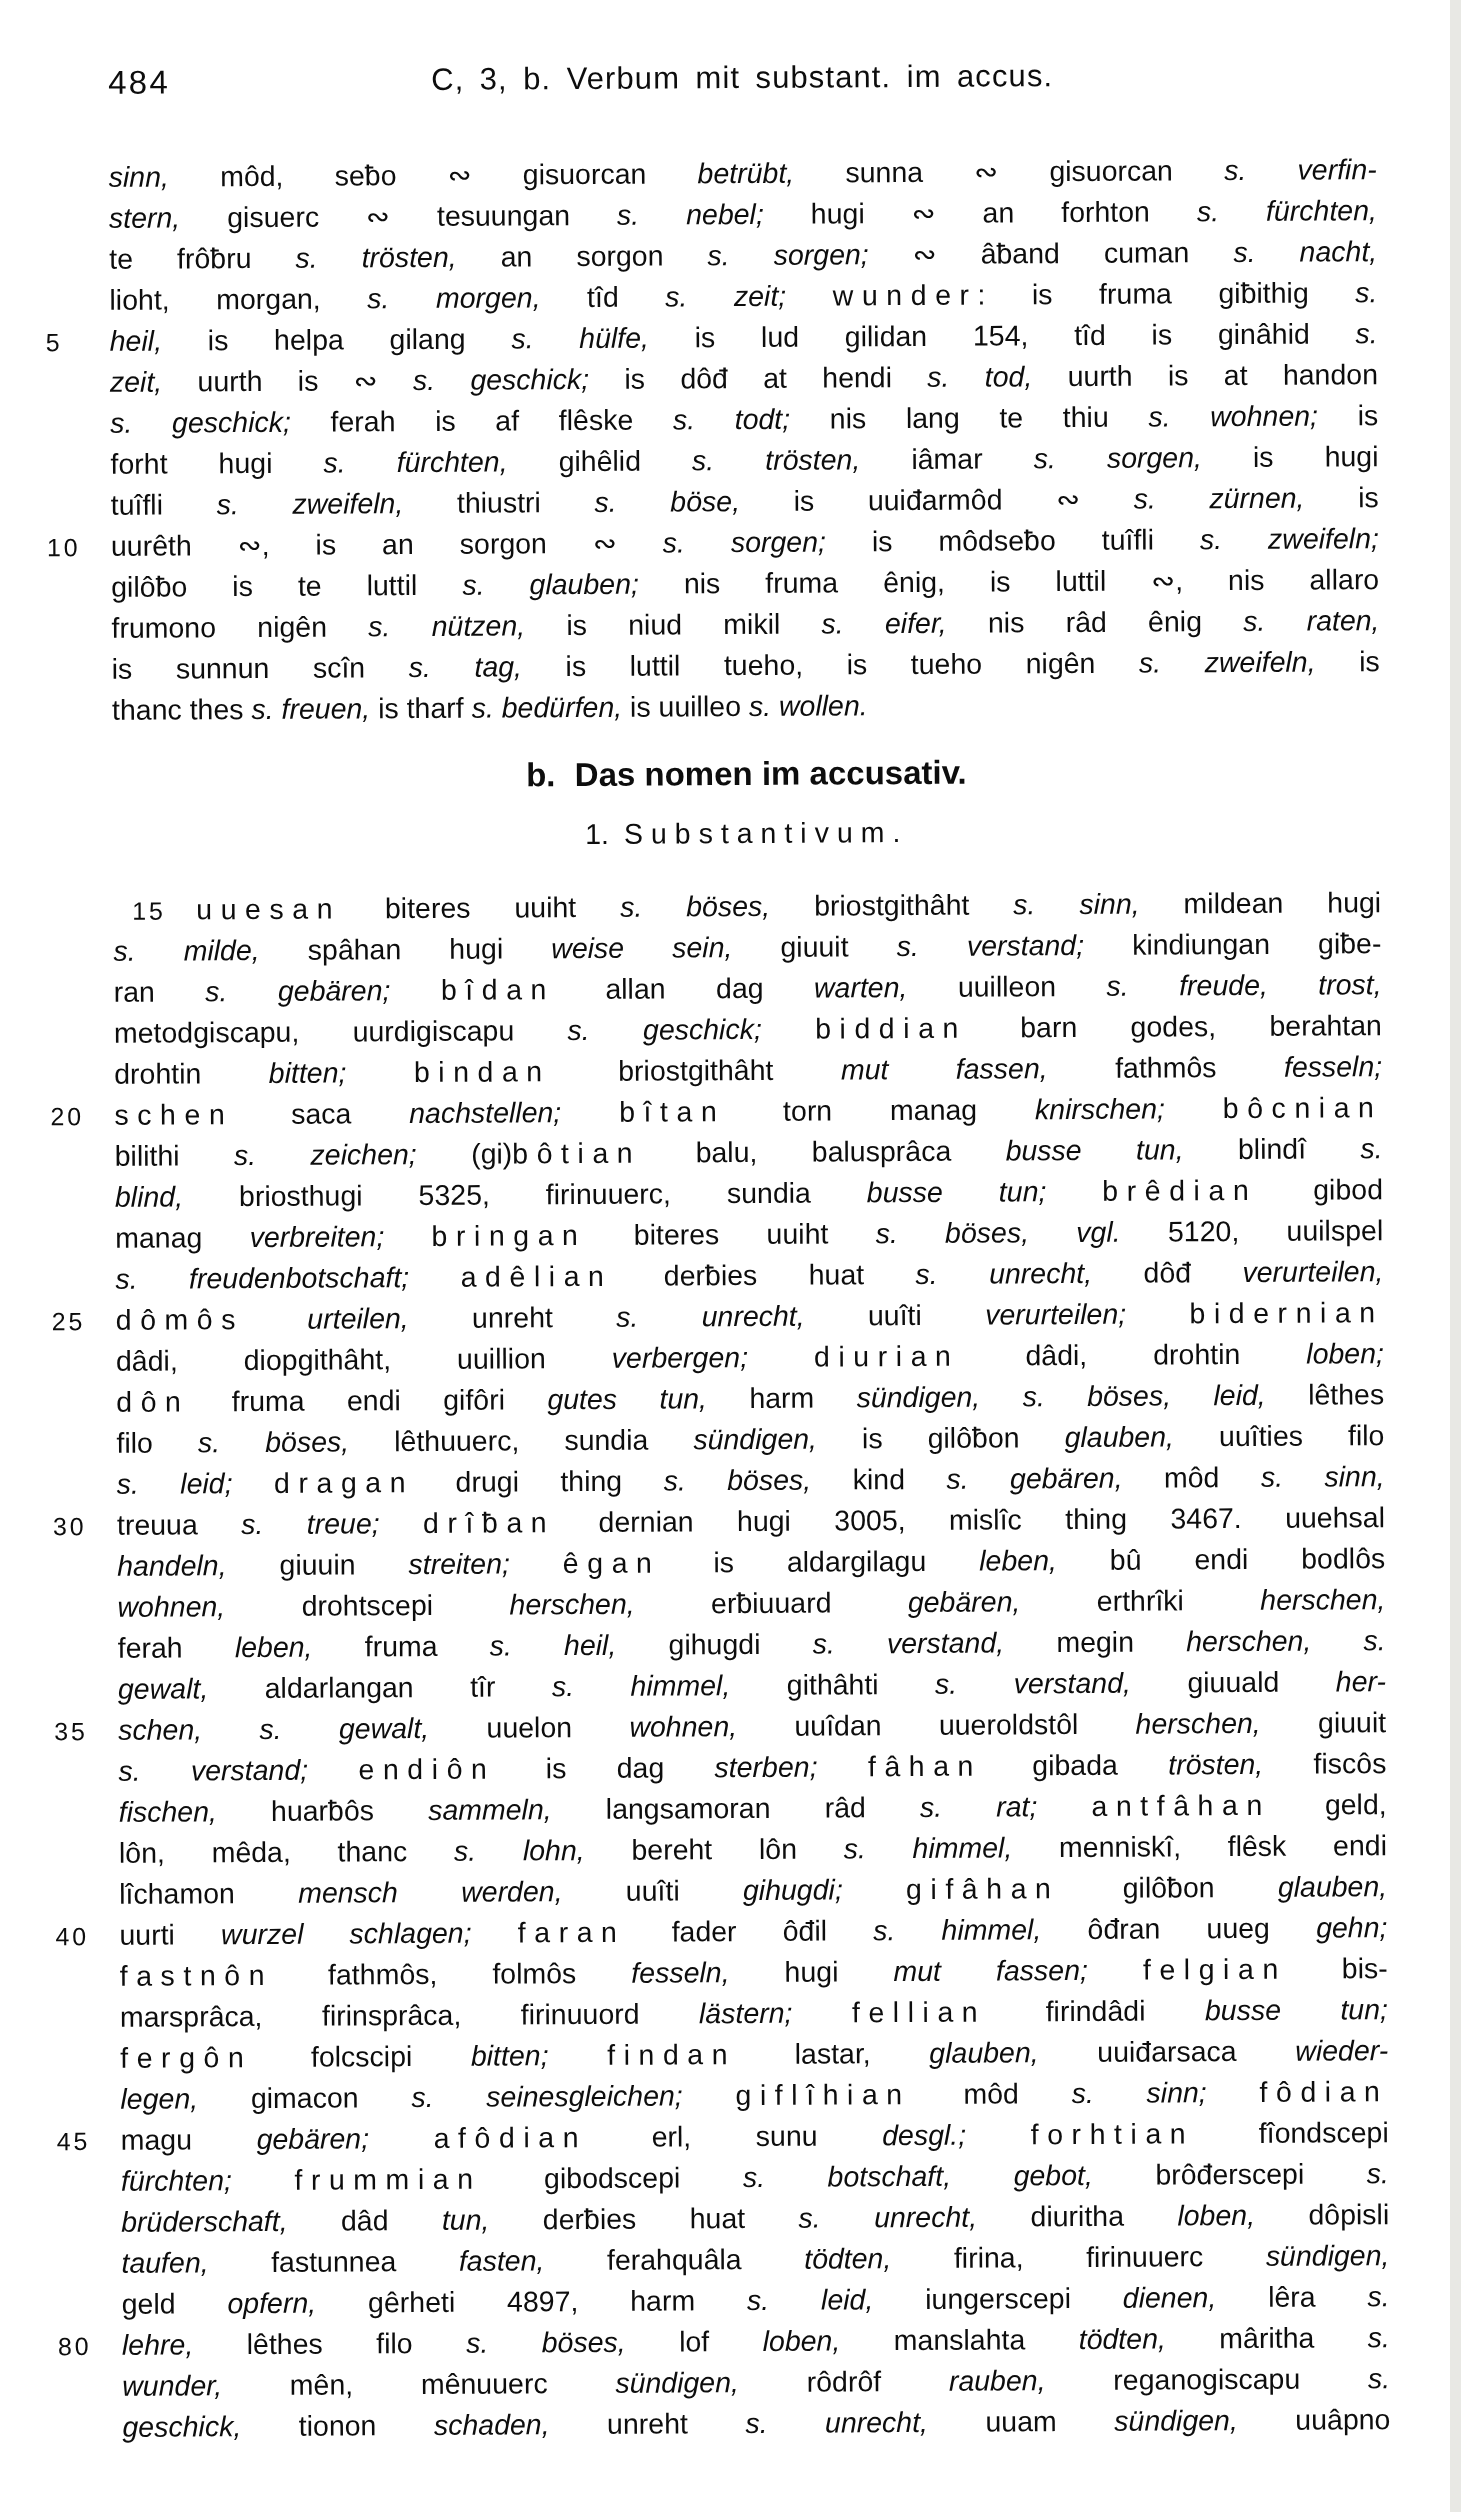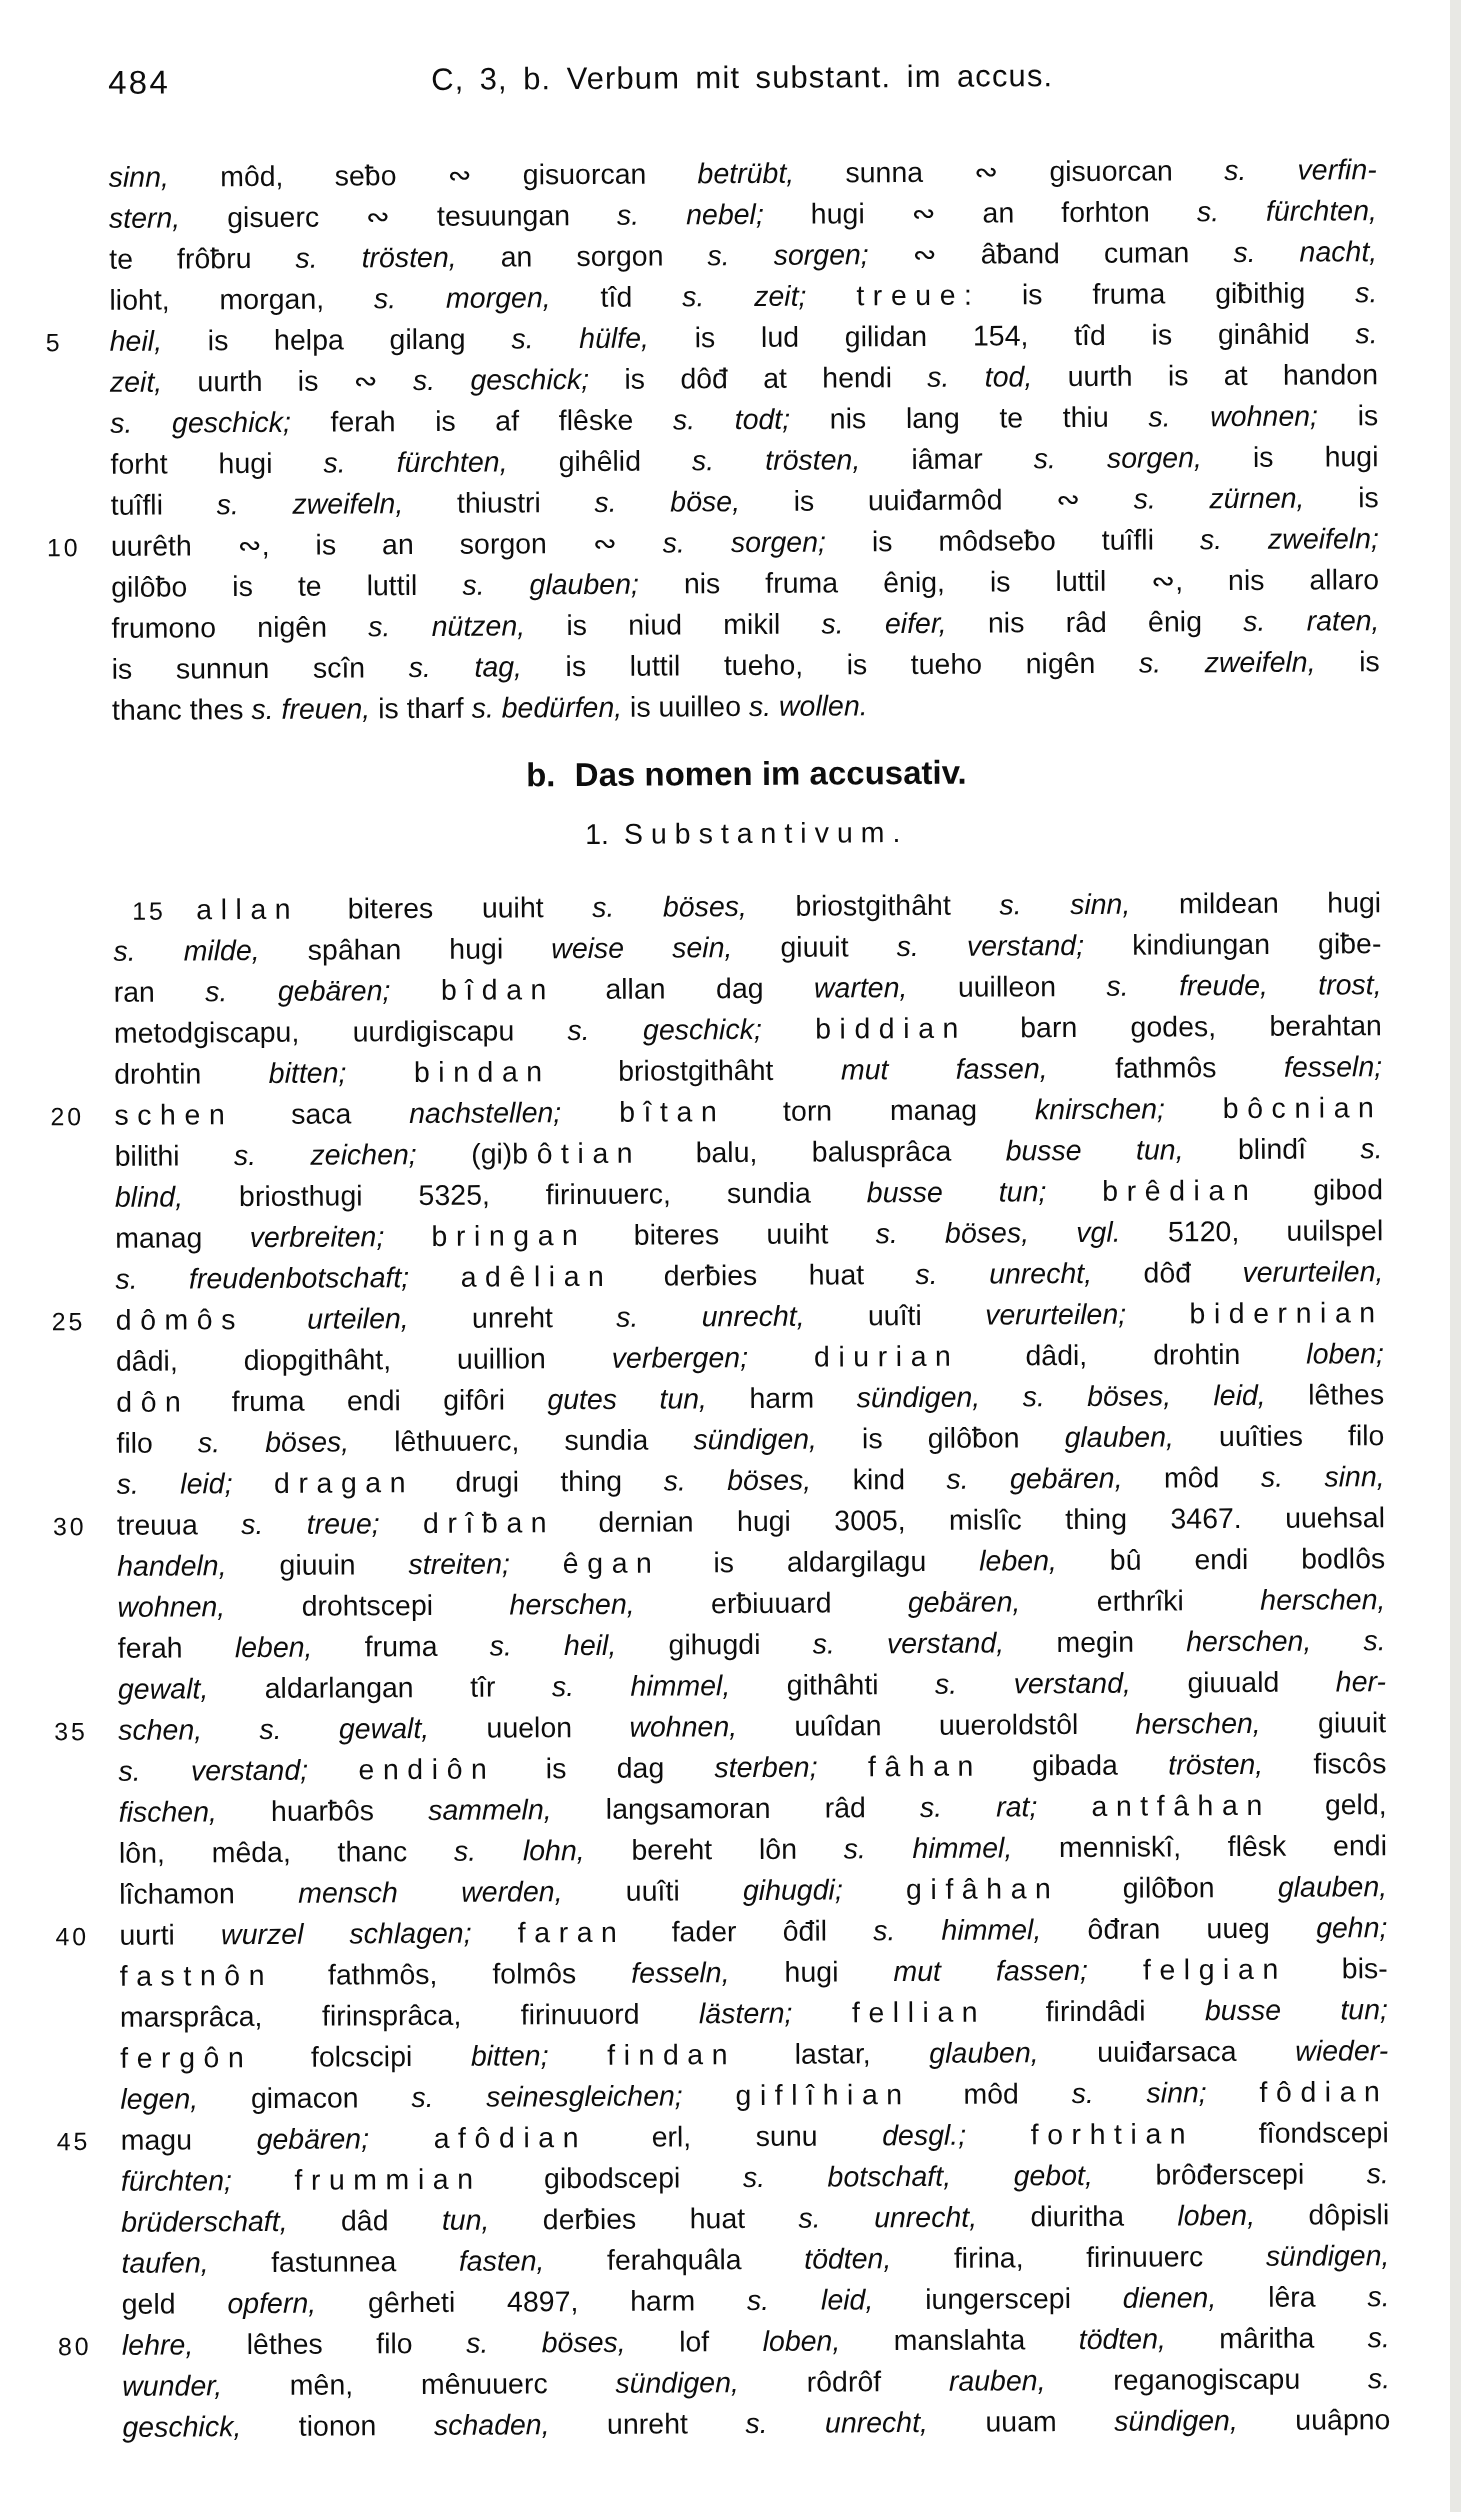--- a/index.html
+++ b/index.html
@@ -59,21 +59,21 @@
 
     <div class="header-row">
       <span class="page-num">484</span>
       <div class="running-title">C, 3, b. Verbum mit substant. im accus.</div>
     </div>
 
     <div class="para p1">
         <div class="tline"><span class="i">sinn,</span><span class="r"> môd, seƀo ∾ gisuorcan </span><span class="i">betrübt,</span><span class="r"> sunna ∾ gisuorcan </span><span class="i">s. verfin-</span></div>
         <div class="tline"><span class="i">stern,</span><span class="r"> gisuerc ∾ tesuungan </span><span class="i">s. nebel;</span><span class="r"> hugi ∾ an forhton </span><span class="i">s. fürchten,</span></div>
         <div class="tline"><span class="r">te frôƀru </span><span class="i">s. trösten,</span><span class="r"> an sorgon </span><span class="i">s. sorgen;</span><span class="r"> ∾ âƀand cuman </span><span class="i">s. nacht,</span></div>
-        <div class="tline"><span class="r">lioht, morgan, </span><span class="i">s. morgen,</span><span class="r"> tîd </span><span class="i">s. zeit;</span><span class="r"> </span><span class="g">treue</span><span class="r">: is fruma giƀithig </span><span class="i">s.</span></div>
+        <div class="tline"><span class="r">lioht, morgan, </span><span class="i">s. morgen,</span><span class="r"> tîd </span><span class="i">s. zeit;</span><span class="r"> </span><span class="g">wunder</span><span class="r">: is fruma giƀithig </span><span class="i">s.</span></div>
         <div class="tline"><span class="lnum">5</span><span class="i">heil,</span><span class="r"> is helpa gilang </span><span class="i">s. hülfe,</span><span class="r"> is lud gilidan 154, tîd is ginâhid </span><span class="i">s.</span></div>
         <div class="tline"><span class="i">zeit,</span><span class="r"> uurth is ∾ </span><span class="i">s. geschick;</span><span class="r"> is dôđ at hendi </span><span class="i">s. tod,</span><span class="r"> uurth is at handon</span></div>
         <div class="tline"><span class="i">s. geschick;</span><span class="r"> ferah is af flêske </span><span class="i">s. todt;</span><span class="r"> nis lang te thiu </span><span class="i">s. wohnen;</span><span class="r"> is</span></div>
         <div class="tline"><span class="r">forht hugi </span><span class="i">s. fürchten,</span><span class="r"> gihêlid </span><span class="i">s. trösten,</span><span class="r"> iâmar </span><span class="i">s. sorgen,</span><span class="r"> is hugi</span></div>
         <div class="tline"><span class="r">tuîfli </span><span class="i">s. zweifeln,</span><span class="r"> thiustri </span><span class="i">s. böse,</span><span class="r"> is uuiđarmôd ∾ </span><span class="i">s. zürnen,</span><span class="r"> is</span></div>
         <div class="tline"><span class="lnum">10</span><span class="r">uurêth ∾, is an sorgon ∾ </span><span class="i">s. sorgen;</span><span class="r"> is môdseƀo tuîfli </span><span class="i">s. zweifeln;</span></div>
         <div class="tline"><span class="r">gilôƀo is te luttil </span><span class="i">s. glauben;</span><span class="r"> nis fruma ênig, is luttil ∾, nis allaro</span></div>
         <div class="tline"><span class="r">frumono nigên </span><span class="i">s. nützen,</span><span class="r"> is niud mikil </span><span class="i">s. eifer,</span><span class="r"> nis râd ênig </span><span class="i">s. raten,</span></div>
         <div class="tline"><span class="r">is sunnun scîn </span><span class="i">s. tag,</span><span class="r"> is luttil tueho, is tueho nigên </span><span class="i">s. zweifeln,</span><span class="r"> is</span></div>
         <div class="tline nojust"><span class="r">thanc thes </span><span class="i">s. freuen,</span><span class="r"> is tharf </span><span class="i">s. bedürfen,</span><span class="r"> is uuilleo </span><span class="i">s. wollen.</span></div>
@@ -81,21 +81,21 @@
 
     <div class="heading">
       <span class="hlabel">b.</span><span>Das nomen im accusativ.</span>
     </div>
 
     <div class="subheading">
       <span class="hlabel">1.</span><span class="spread">Substantivum.</span>
     </div>
 
     <div class="para p2">
-        <div class="tline indent"><span class="lnum">15</span><span class="g">allan</span><span class="r"> biteres uuiht </span><span class="i">s. böses,</span><span class="r"> briostgithâht </span><span class="i">s. sinn,</span><span class="r"> mildean hugi</span></div>
+        <div class="tline indent"><span class="lnum">15</span><span class="g">uuesan</span><span class="r"> biteres uuiht </span><span class="i">s. böses,</span><span class="r"> briostgithâht </span><span class="i">s. sinn,</span><span class="r"> mildean hugi</span></div>
         <div class="tline"><span class="i">s. milde,</span><span class="r"> spâhan hugi </span><span class="i">weise sein,</span><span class="r"> giuuit </span><span class="i">s. verstand;</span><span class="r"> kindiungan giƀe-</span></div>
         <div class="tline"><span class="r">ran </span><span class="i">s. gebären;</span><span class="r"> </span><span class="g">bîdan</span><span class="r"> allan dag </span><span class="i">warten,</span><span class="r"> uuilleon </span><span class="i">s. freude, trost,</span></div>
         <div class="tline"><span class="r">metodgiscapu, uurdigiscapu </span><span class="i">s. geschick;</span><span class="r"> </span><span class="g">biddian</span><span class="r"> barn godes, berahtan</span></div>
         <div class="tline"><span class="r">drohtin </span><span class="i">bitten;</span><span class="r"> </span><span class="g">bindan</span><span class="r"> briostgithâht </span><span class="i">mut fassen,</span><span class="r"> fathmôs </span><span class="i">fesseln;</span></div>
         <div class="tline"><span class="lnum">20</span><span class="g">schen</span><span class="r"> saca </span><span class="i">nachstellen;</span><span class="r"> </span><span class="g">bîtan</span><span class="r"> torn manag </span><span class="i">knirschen;</span><span class="r"> </span><span class="g">bôcnian</span></div>
         <div class="tline"><span class="r">bilithi </span><span class="i">s. zeichen;</span><span class="r"> (gi)</span><span class="g">bôtian</span><span class="r"> balu, balusprâca </span><span class="i">busse tun,</span><span class="r"> blindî </span><span class="i">s.</span></div>
         <div class="tline"><span class="i">blind,</span><span class="r"> briosthugi 5325, firinuuerc, sundia </span><span class="i">busse tun;</span><span class="r"> </span><span class="g">brêdian</span><span class="r"> gibod</span></div>
         <div class="tline"><span class="r">manag </span><span class="i">verbreiten;</span><span class="r"> </span><span class="g">bringan</span><span class="r"> biteres uuiht </span><span class="i">s. böses, vgl.</span><span class="r"> 5120, uuilspel</span></div>
         <div class="tline"><span class="i">s. freudenbotschaft;</span><span class="r"> </span><span class="g">adêlian</span><span class="r"> derƀies huat </span><span class="i">s. unrecht,</span><span class="r"> dôđ </span><span class="i">verurteilen,</span></div>
         <div class="tline"><span class="lnum">25</span><span class="g">dômôs</span><span class="r"> </span><span class="i">urteilen,</span><span class="r"> unreht </span><span class="i">s. unrecht,</span><span class="r"> uuîti </span><span class="i">verurteilen;</span><span class="r"> </span><span class="g">bidernian</span></div>

